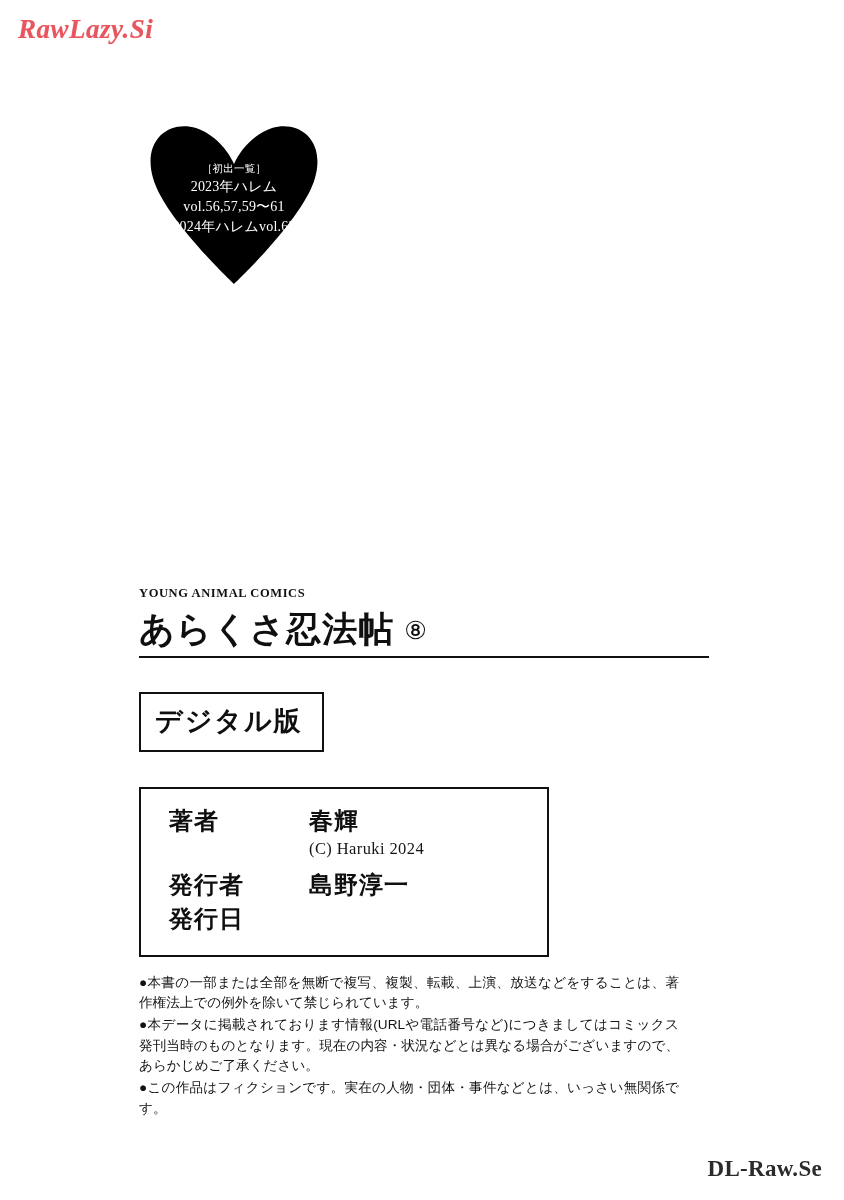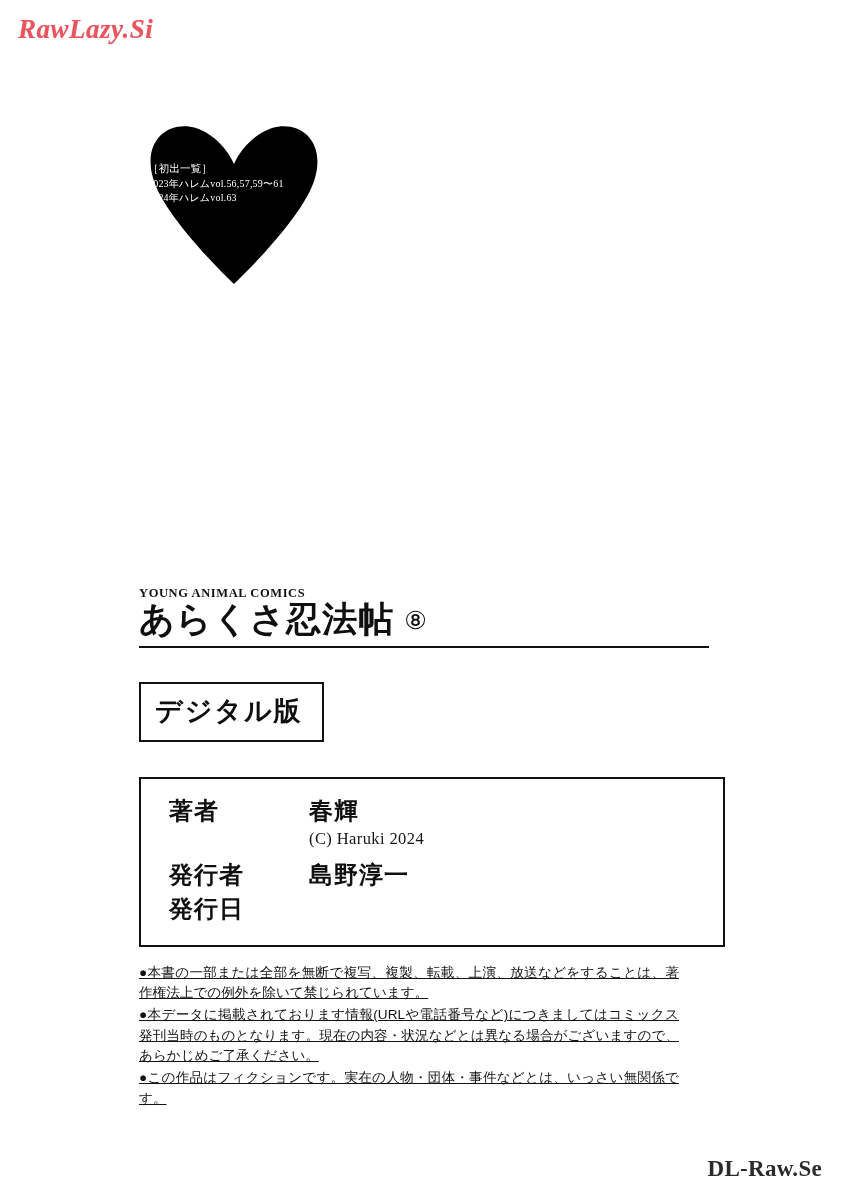--- a/index.html
+++ b/index.html
@@ -53,49 +53,50 @@
     left: 0;
     top: 0;
     width: 172px;
     height: 158px;
   }
   .heart-text {
     position: absolute;
     left: 0;
     top: 36px;
     width: 172px;
+    text-align: center;
     color: #ffffff;
     font-family: "Liberation Serif", serif;
     line-height: 1.42;
     font-size: 10.5px;
     letter-spacing: 0.2px;
   }
   .heart-text .ht-title {
     font-size: 10.5px;
     display: block;
   }
   .heart-text .ht-line {
     display: block;
-    font-size: 10px;
+    font-size: 14px;
   }
 
   
   .colophon {
     position: absolute;
     left: 139px;
     top: 586px;
     width: 570px;
   }
   .series-label {
     font-family: "Liberation Serif", serif;
     font-weight: bold;
     font-size: 12.5px;
     letter-spacing: 0.6px;
     color: #111;
-    margin-bottom: 0;
+    margin-bottom: 10px;
   }
   .title-row {
     display: flex;
     align-items: center;
     gap: 10px;
     border-bottom: 2px solid #111;
     padding-bottom: 8px;
     margin-bottom: 34px;
   }
   .title-main {
@@ -123,21 +124,21 @@
     font-weight: bold;
     font-size: 27px;
     letter-spacing: 2px;
     color: #0f0f0f;
     margin-bottom: 35px;
   }
 
   .info-box {
     border: 2px solid #111;
     padding: 16px 0 18px 28px;
-    width: 586px;
+    width: 410px;
     box-sizing: border-box;
   }
   .info-row {
     display: flex;
     align-items: baseline;
     margin-bottom: 2px;
   }
   .info-label {
     font-family: "DejaVu Serif", serif;
     font-weight: bold;
@@ -167,21 +168,20 @@
     margin-top: 16px;
     width: 548px;
     font-family: "Liberation Sans", sans-serif;
     font-size: 13.6px;
     line-height: 1.52;
     color: #131313;
   }
   .notes p {
     margin: 0 8px 1px 0;
     text-align: justify;
-    text-decoration: underline;
   }
 </style>
 </head>
 <body>
 
 <div class="watermark-top">RawLazy.Si</div>
 
 <div class="heart-wrap">
   <svg class="heart" viewBox="0 0 172 158" aria-hidden="true">
     <path d="M86 158 C 86 158, 16 92, 5 52 C -6 13, 22 -6, 48 2 C 66 8, 80 24, 86 38 C 92 24, 106 8, 124 2 C 150 -6, 178 13, 167 52 C 156 92, 86 158, 86 158 Z" fill="#000000"></path>

